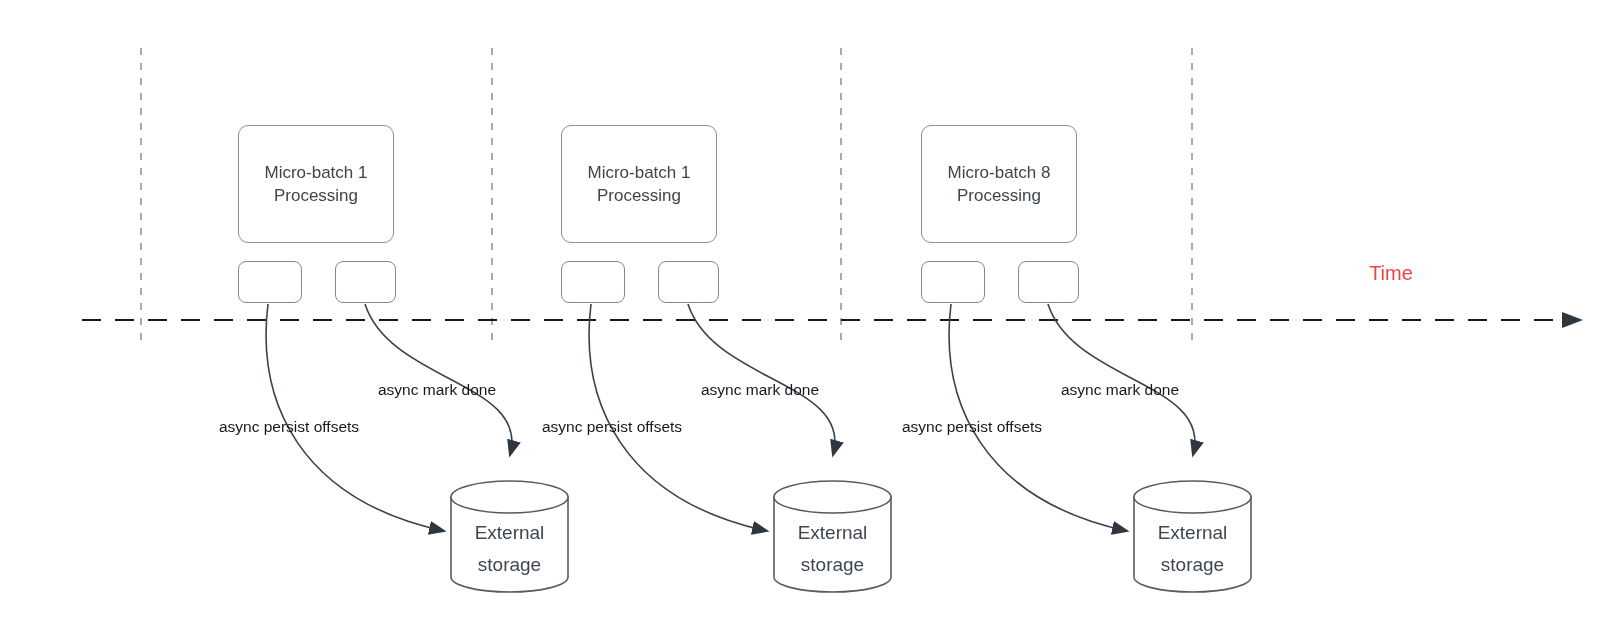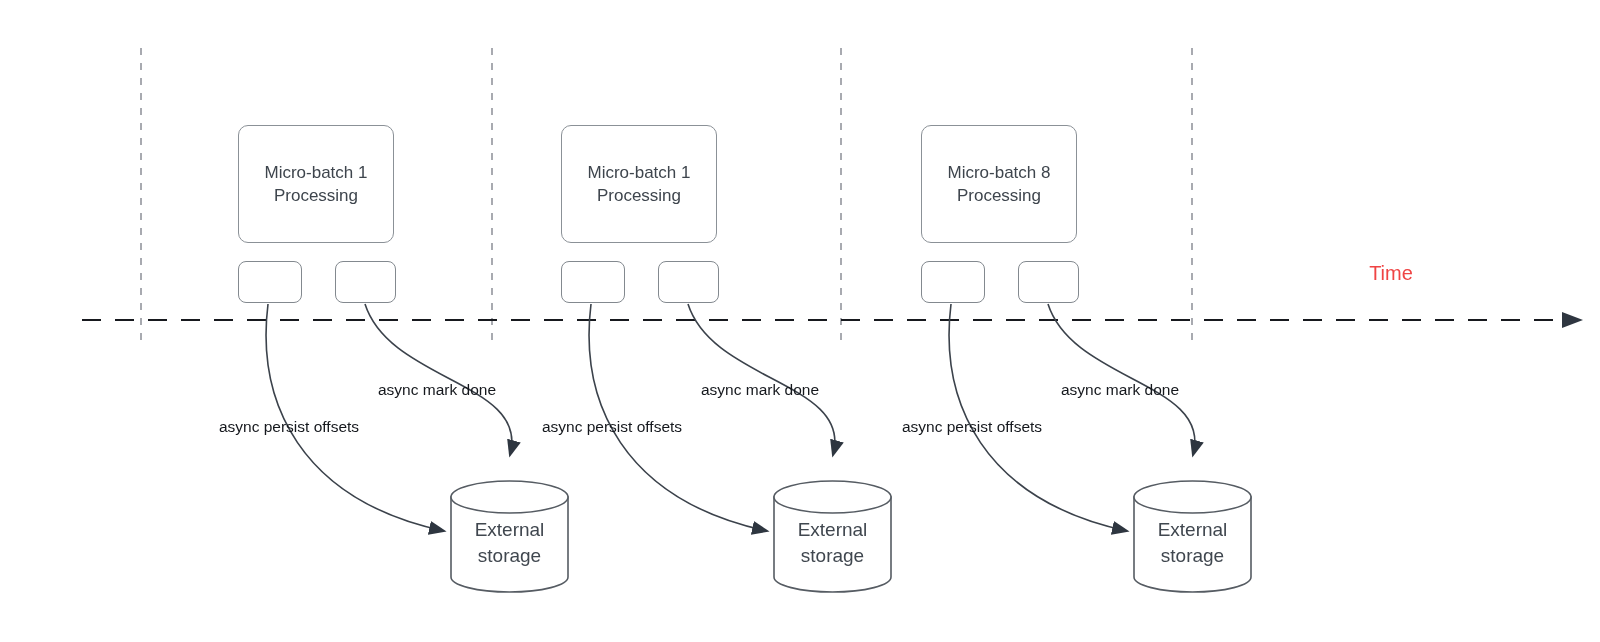--- a/index.html
+++ b/index.html
@@ -58,21 +58,21 @@
   }
   .flow-label.persist { left: -69px; top: 418px; }
   .flow-label.done    { left: 79px;  top: 381px; }
 
   .storage-label {
     position: absolute;
     left: 213px; top: 517px;
     width: 117px;
     text-align: center;
     font-size: 19px;
-    line-height: 26px;
+    line-height: 32px;
     color: #40474f;
     white-space: pre-line;
   }
 
   .time-label {
     position: absolute;
     left: 1326px; top: 262px;
     width: 130px;
     text-align: center;
     font-size: 20px;

